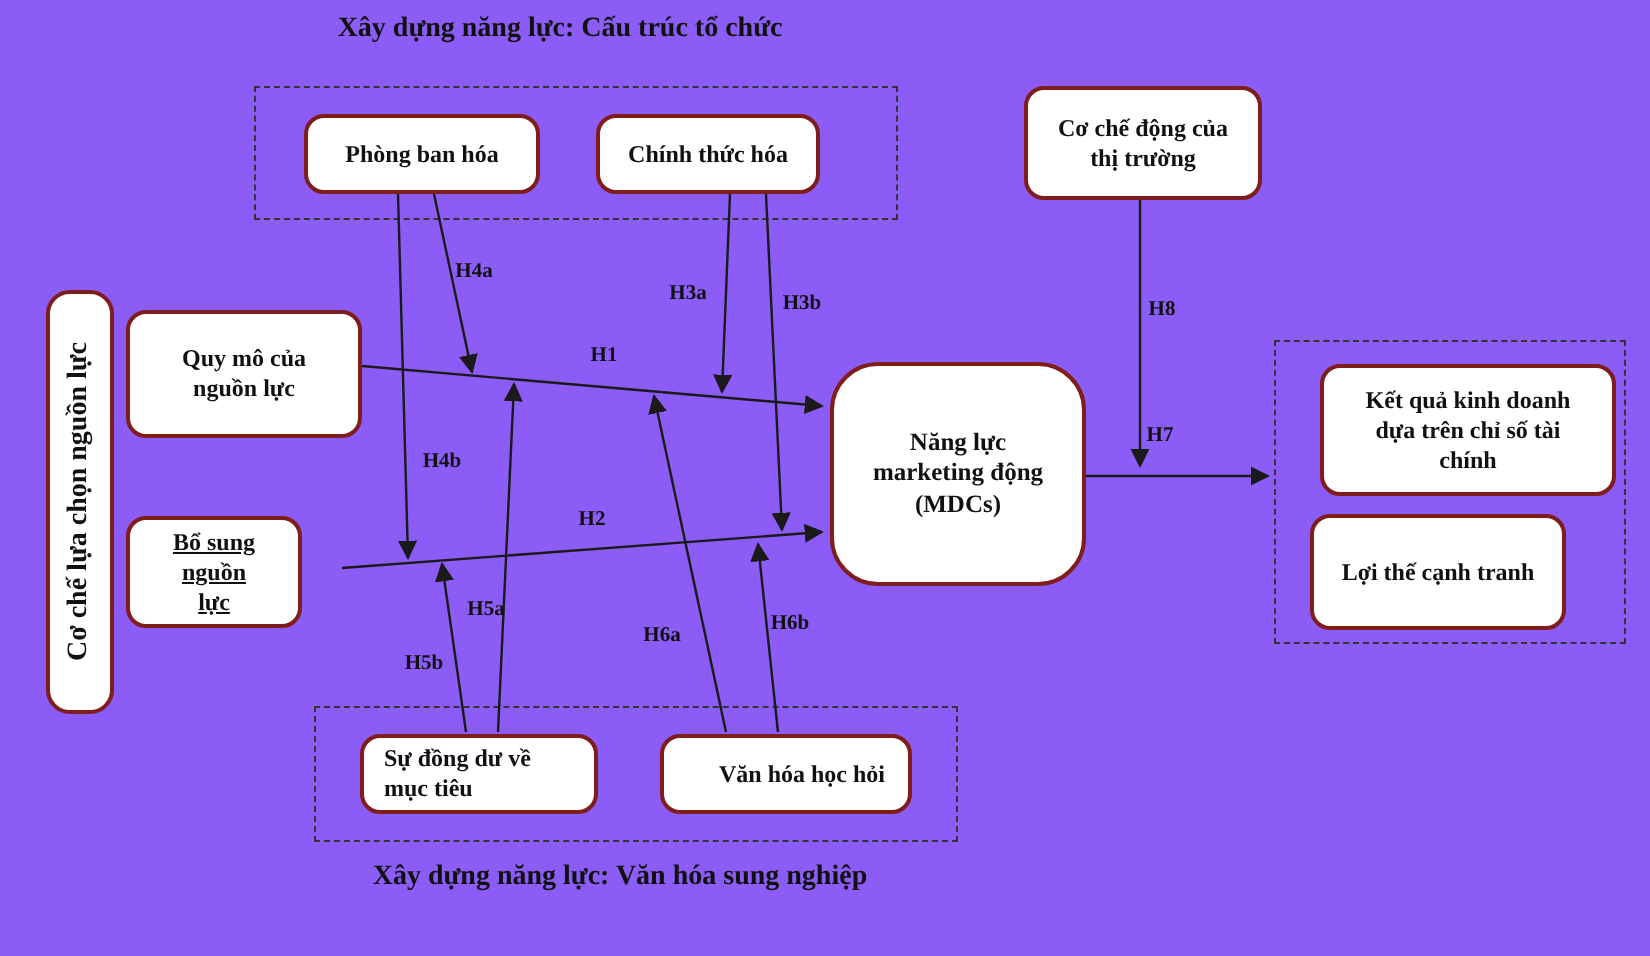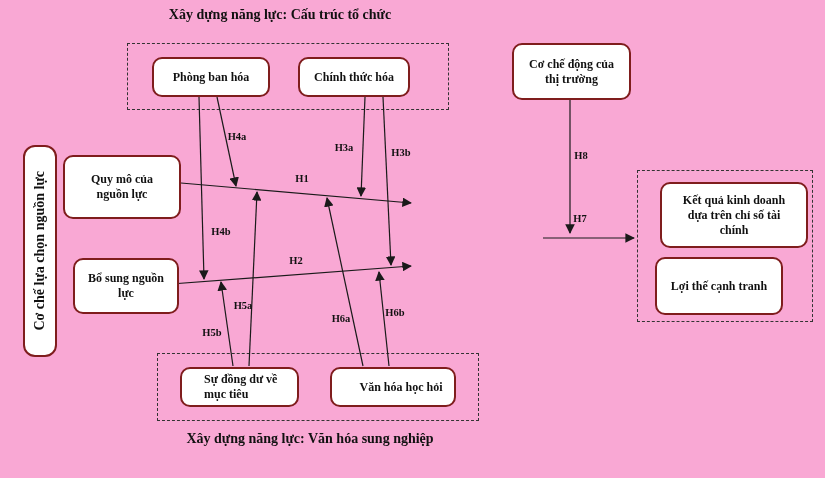--- a/index.html
+++ b/index.html
@@ -1,20 +1,20 @@
 <!DOCTYPE html>
 <html><head>
 <meta charset="utf-8">
 <style>
   html, body { margin: 0; padding: 0; background: #ffffff; }
   .canvas {
     position: relative;
     width: 825px;
     height: 478px;
-    background: #f9a8d4;
+    background: #8b5cf6;
     font-family: "Liberation Serif", serif;
     color: #111111;
     overflow: hidden;
   }
   .arrow-layer {
     position: absolute;
     left: 0; top: 0;
     width: 825px; height: 478px;
     z-index: 1;
   }
@@ -60,21 +60,21 @@
     background: transparent;
   }
   .vbox { border-radius: 12px; padding: 0; }
   .vbox .vtext {
     transform: rotate(-90deg);
     white-space: nowrap;
     font-weight: bold;
     font-size: 14px;
   }
   .mdcs { border-radius: 24px; font-size: 12.5px; }
-  .left-align { justify-content: flex-start; text-align: left; padding-left: 22px; }
+  .left-align { justify-content: flex-start; text-align: left; padding-left: 10px; }
 </style>
 </head>
 <body>
 
 <div class="canvas">
 
   <div class="dashed" style="left:127px; top:43px; width:322px; height:67px;"></div>
   <div class="dashed" style="left:157px; top:353px; width:322px; height:68px;"></div>
   <div class="dashed" style="left:637px; top:170px; width:176px; height:152px;"></div>
 
@@ -101,48 +101,51 @@
   <div class="group-title" style="left:110px; top:7px; width:340px;">Xây dựng năng lực: Cấu trúc tổ chức</div>
   <div class="group-title" style="left:140px; top:431px; width:340px;">Xây dựng năng lực: Văn hóa sung nghiệp</div>
 
   <div class="box vbox" style="left:23px; top:145px; width:34px; height:212px;">
     <span class="vtext">Cơ chế lựa chọn nguồn lực</span>
   </div>
 
   <div class="box" style="left:63px; top:155px; width:118px; height:64px;">Quy mô của
 nguồn lực</div>
 
-  <div class="box" style="left:73px; top:258px; width:106px; height:56px;">Bổ sung nguồn
+  <div class="box" style="left:63px; top:258px; width:88px; height:56px;text-decoration:underline;">Bổ sung nguồn
 lực</div>
 
   <div class="box" style="left:152px; top:57px; width:118px; height:40px;">Phòng ban hóa</div>
 
   <div class="box" style="left:298px; top:57px; width:112px; height:40px;">Chính thức hóa</div>
 
   <div class="box" style="left:512px; top:43px; width:119px; height:57px;">Cơ chế động của
 thị trường</div>
 
+  <div class="box mdcs" style="left:415px; top:181px; width:128px; height:112px;">Năng lực
+marketing động
+(MDCs)</div>
 
   <div class="box" style="left:660px; top:182px; width:148px; height:66px;">Kết quả kinh doanh
 dựa trên chỉ số tài
 chính</div>
 
   <div class="box" style="left:655px; top:257px; width:128px; height:58px;">Lợi thế cạnh tranh</div>
 
   <div class="box left-align" style="left:180px; top:367px; width:119px; height:40px;">Sự đồng dư về
 mục tiêu</div>
 
   <div class="box" style="left:330px; top:367px; width:126px; height:40px;padding-left:20px;">Văn hóa học hỏi</div>
 
   <div class="hlabel" style="left:302px; top:178px;">H1</div>
   <div class="hlabel" style="left:296px; top:260px;">H2</div>
   <div class="hlabel" style="left:344px; top:147px;">H3a</div>
   <div class="hlabel" style="left:401px; top:152px;">H3b</div>
   <div class="hlabel" style="left:237px; top:136px;">H4a</div>
   <div class="hlabel" style="left:221px; top:231px;">H4b</div>
   <div class="hlabel" style="left:243px; top:305px;">H5a</div>
   <div class="hlabel" style="left:212px; top:332px;">H5b</div>
-  <div class="hlabel" style="left:341px; top:318px;">H6a</div>
+  <div class="hlabel" style="left:331px; top:318px;">H6a</div>
   <div class="hlabel" style="left:395px; top:312px;">H6b</div>
   <div class="hlabel" style="left:580px; top:218px;">H7</div>
   <div class="hlabel" style="left:581px; top:155px;">H8</div>
 
 </div>
 
 </body></html>

